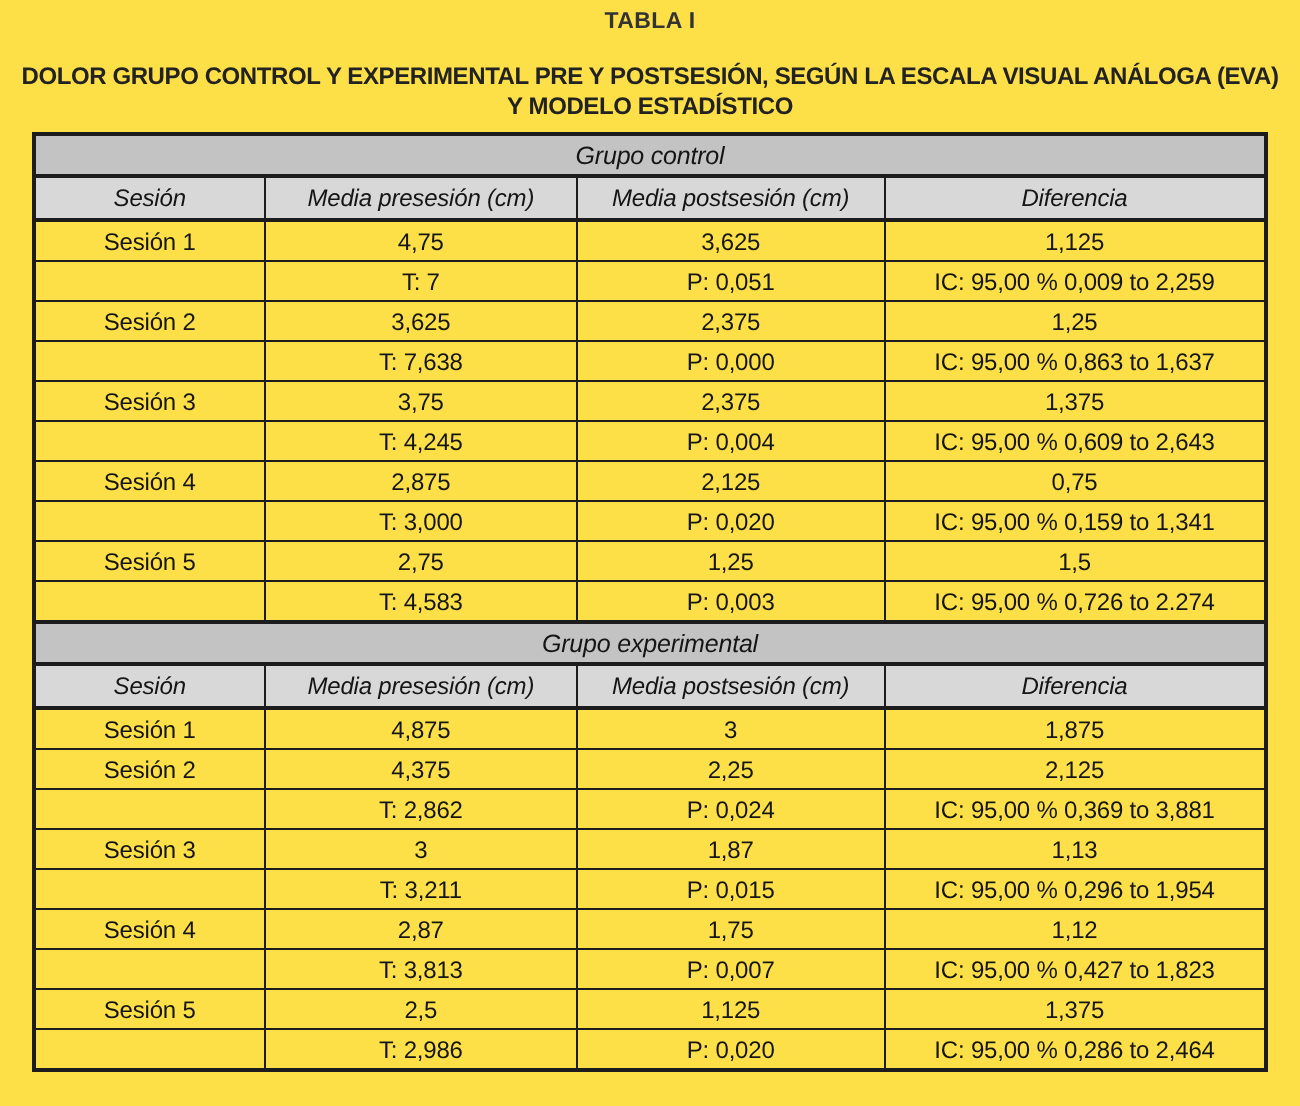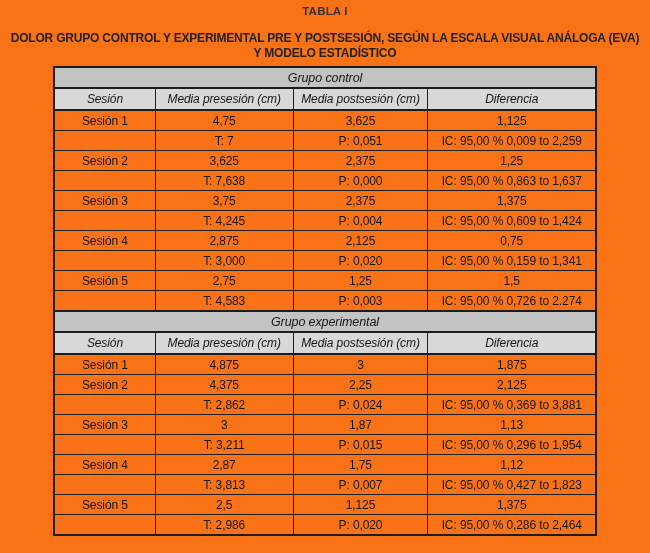--- a/index.html
+++ b/index.html
@@ -6,21 +6,21 @@
     margin: 0;
     padding: 0;
     background: #ffffff;
     width: 650px;
     font-family: "Liberation Sans", sans-serif;
   }
   .page {
     width: 650px;
     height: 553px;
     box-sizing: border-box;
-    background: #f97316;
+    background: #fde047;
     overflow: hidden;
   }
   .caption {
     text-align: center;
     color: var(--text, #151515);
     padding-top: 4px;
   }
   .caption-label {
     font-size: 11.5px;
     font-weight: 700;
@@ -39,21 +39,21 @@
   .caption-title2 {
     font-size: 12px;
     font-weight: 700;
     letter-spacing: -0.2px;
     line-height: 15px;
     color: #222222;
   }
   table.data-table {
     border-collapse: collapse;
     table-layout: fixed;
-    width: 544px;
+    width: 618px;
     margin: 5px auto 0 auto;
     border: 2px solid var(--border, #1c1c1c);
   }
   table.data-table td {
     border: 1px solid var(--border, #1c1c1c);
     text-align: center;
     vertical-align: middle;
     font-size: 12px;
     color: var(--text, #151515);
     padding: 0 2px;
@@ -137,21 +137,21 @@
         <tr class="data-row pair-start">
           <td>Sesión 3</td>
           <td>3,75</td>
           <td>2,375</td>
           <td>1,375</td>
         </tr>
         <tr class="data-row">
           <td></td>
           <td>T: 4,245</td>
           <td>P: 0,004</td>
-          <td>IC: 95,00 % 0,609 to 1,424</td>
+          <td>IC: 95,00 % 0,609 to 2,643</td>
         </tr>
         <tr class="data-row pair-start">
           <td>Sesión 4</td>
           <td>2,875</td>
           <td>2,125</td>
           <td>0,75</td>
         </tr>
         <tr class="data-row">
           <td></td>
           <td>T: 3,000</td>

